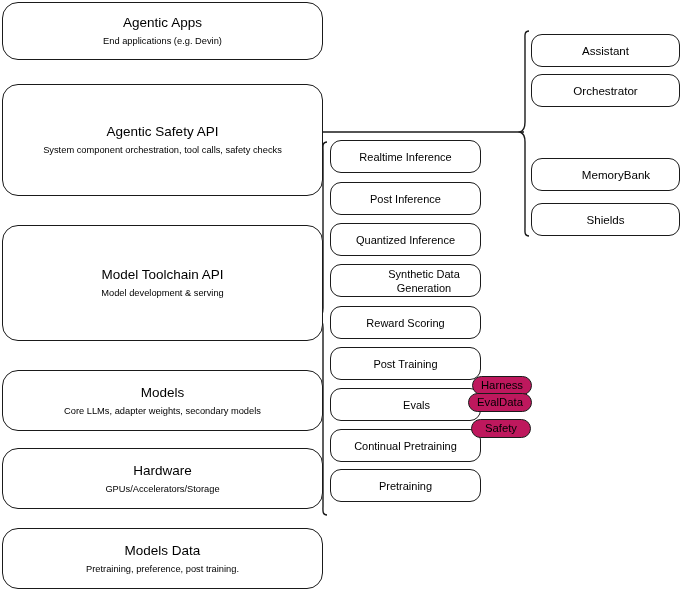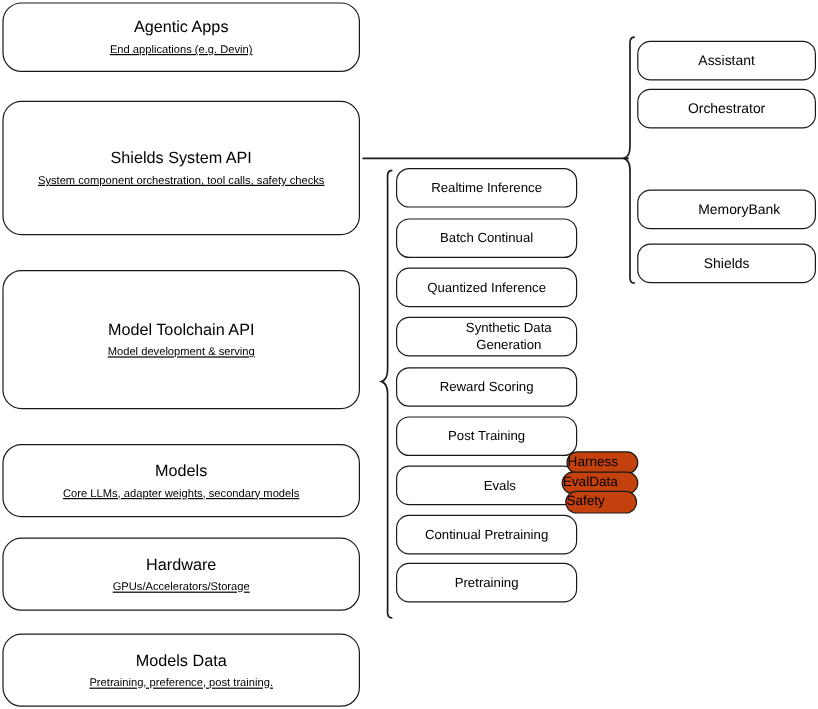--- a/index.html
+++ b/index.html
@@ -33,34 +33,33 @@
     display: flex;
     flex-direction: column;
     align-items: center;
     justify-content: center;
     text-align: center;
   }
 
   
   .stack-box {
     left: 2px;
-    width: 298px;
+    width: 321px;
     border-radius: 16px;
   }
   .stack-title {
     font-size: 13.5px;
     line-height: 17px;
     color: #000;
   }
   .stack-sub {
     font-size: 9.3px;
     line-height: 13px;
     color: #000;
     margin-top: 4px;
-    text-decoration: underline;
   }
 
   
   .mid-box {
     left: 330px;
     width: 151px;
     height: 33px;
     border-radius: 11px;
   }
   .mid-label {
@@ -77,25 +76,26 @@
   }
   .right-label {
     font-size: 11.6px;
     line-height: 14px;
   }
 
   
   .pill {
     position: absolute;
     box-sizing: border-box;
-    background: #c2410c;
+    background: #be185d;
     border: 1.3px solid #1a1a1a;
     border-radius: 999px;
     display: flex;
     align-items: center;
+    justify-content: center;
     font-size: 11.3px;
     line-height: 13px;
   }
 
   
   #connectors {
     position: absolute;
     left: 0; top: 0;
     width: 682px;
     height: 591px;
@@ -132,21 +132,21 @@
              L 323,506
              C 323,510 322,515 327,515"></path>
   </svg>
 
   <div class="box stack-box" style="top:2px; height:58px;">
     <div class="stack-title">Agentic Apps</div>
     <div class="stack-sub">End applications (e.g. Devin)</div>
   </div>
 
   <div class="box stack-box" style="top:84px; height:112px;">
-    <div class="stack-title">Shields System API</div>
+    <div class="stack-title">Agentic Safety API</div>
     <div class="stack-sub">System component orchestration, tool calls, safety checks</div>
   </div>
 
   <div class="box stack-box" style="top:225px; height:116px;justify-content:center;">
     <div class="stack-title">Model Toolchain API</div>
     <div class="stack-sub">Model development &amp; serving</div>
   </div>
 
   <div class="box stack-box" style="top:370px; height:61px;">
     <div class="stack-title">Models</div>
@@ -161,21 +161,21 @@
   <div class="box stack-box" style="top:528px; height:61px;">
     <div class="stack-title">Models Data</div>
     <div class="stack-sub">Pretraining, preference, post training.</div>
   </div>
 
   <div class="box mid-box" style="top:140px;">
     <div class="mid-label">Realtime Inference</div>
   </div>
 
   <div class="box mid-box" style="top:182px;">
-    <div class="mid-label">Batch Continual</div>
+    <div class="mid-label">Post Inference</div>
   </div>
 
   <div class="box mid-box" style="top:223px;">
     <div class="mid-label">Quantized Inference</div>
   </div>
 
   <div class="box mid-box" style="top:264px;padding-left:37px;">
     <div class="mid-label">Synthetic Data Generation</div>
   </div>
 
@@ -200,21 +200,21 @@
   </div>
 
   <div class="pill" style="left:472px; top:376px; width:60px; height:19px; z-index:5;">
     <span>Harness</span>
   </div>
 
   <div class="pill" style="left:468px; top:393px; width:64px; height:19px; z-index:6;">
     <span>EvalData</span>
   </div>
 
-  <div class="pill" style="left:471px; top:409px; width:60px; height:19px; z-index:7;">
+  <div class="pill" style="left:471px; top:419px; width:60px; height:19px; z-index:7;">
     <span>Safety</span>
   </div>
 
   <div class="box right-box" style="top:34px;">
     <div class="right-label">Assistant</div>
   </div>
 
   <div class="box right-box" style="top:74px;">
     <div class="right-label">Orchestrator</div>
   </div>

